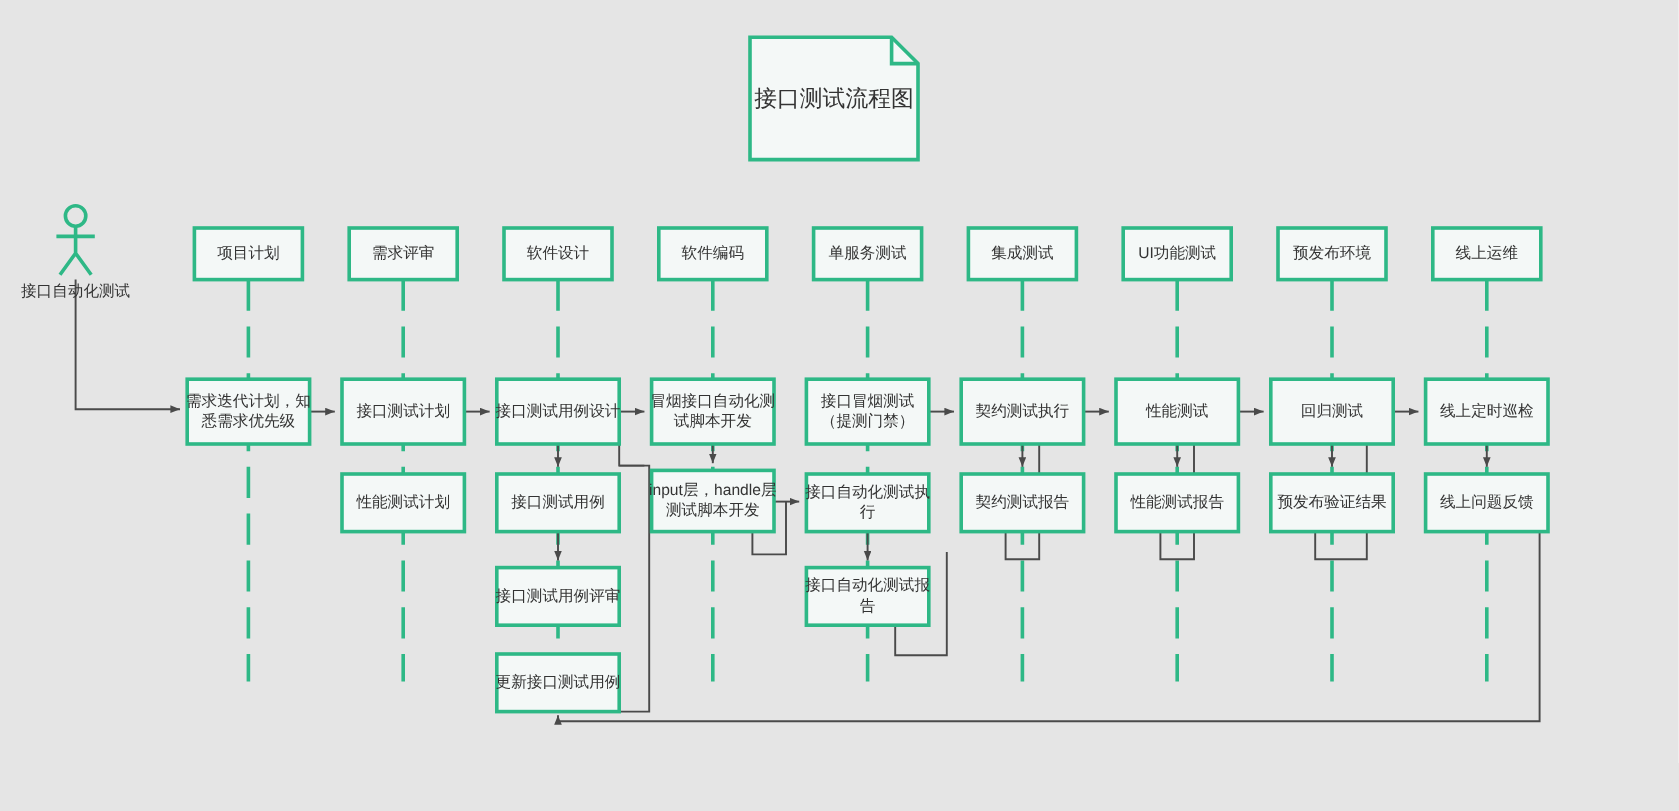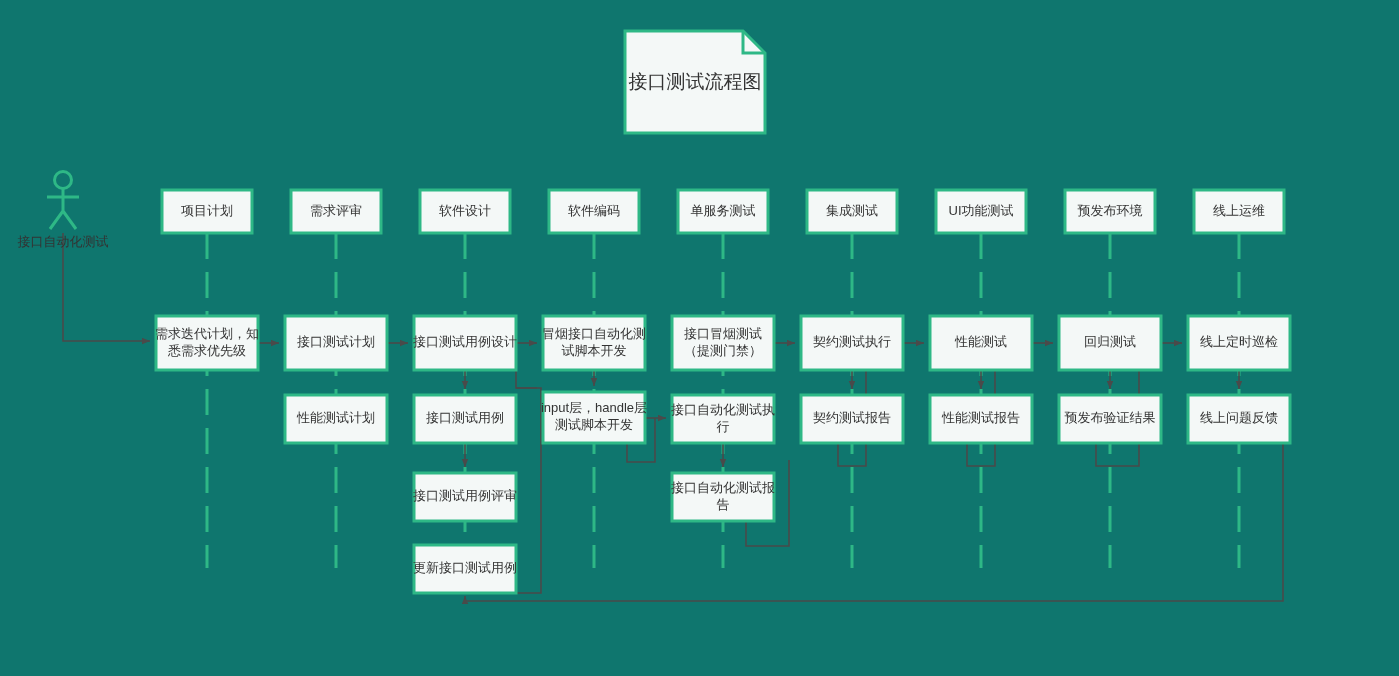--- a/index.html
+++ b/index.html
@@ -5,21 +5,21 @@
   html,body{margin:0;padding:0;background:#ffffff;}
   body{
     font-family:"Liberation Sans","DejaVu Sans",sans-serif;
     -webkit-font-smoothing:antialiased;
   }
   #stage{
     position:relative;
     width:1399px;
     height:676px;
     overflow:hidden;
-    background:#0f766e;
+    background:#e5e5e5;
   }
   #diagram-svg{
     position:absolute;
     left:0;top:0;
     width:1399px;
     height:676px;
   }
   .node-text{
     font-family:"Liberation Sans","DejaVu Sans",sans-serif;
     font-size:13px;

